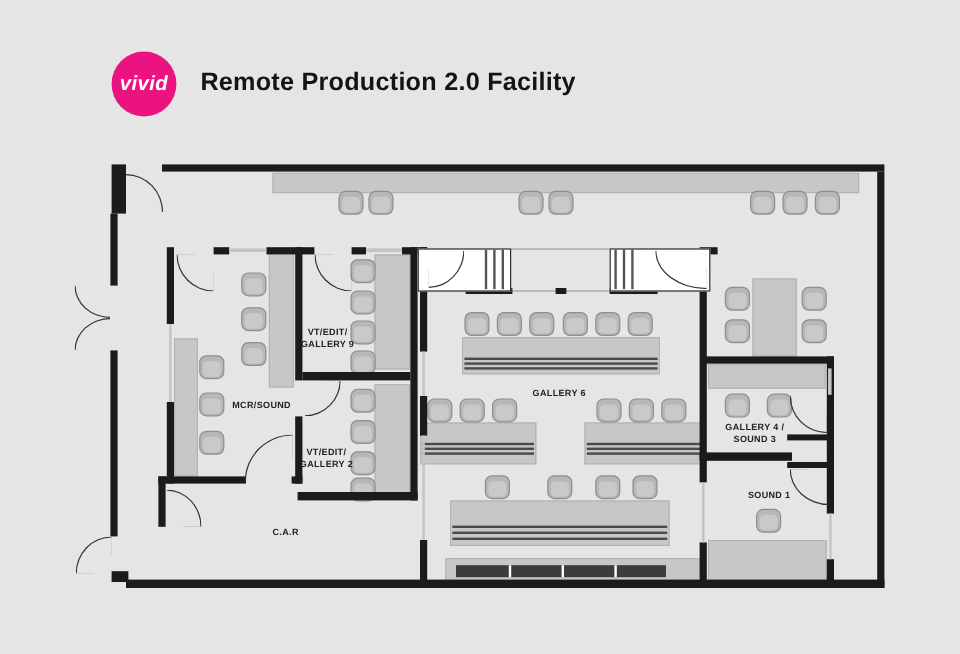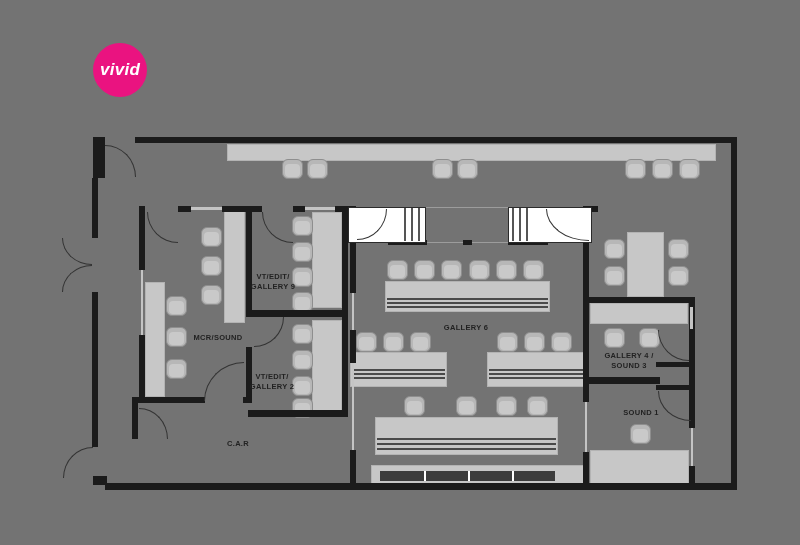--- a/index.html
+++ b/index.html
@@ -1,17 +1,17 @@
 <!DOCTYPE html>
 <html><head>
 <meta charset="utf-8">
 <style>
   html,body{margin:0;padding:0;background:#fff;width:800px;height:545px;overflow:hidden;
     font-family:"Liberation Sans",sans-serif;}
-  #stage{position:relative;width:800px;height:545px;background:#737373;}
+  #stage{position:relative;width:800px;height:545px;background:#e5e5e5;}
   
   #logo{position:absolute;left:93px;top:43px;width:54px;height:54px;border-radius:50%;
     display:flex;align-items:center;justify-content:center;}
   #logo span{color:#fff;font-style:italic;font-weight:bold;font-size:17px;letter-spacing:.3px;}
   #title{position:absolute;left:167px;top:57px;font-size:21px;font-weight:700;color:#141414;letter-spacing:.2px;}
   
   #plan{position:absolute;inset:0;}
   .abs{position:absolute;box-sizing:border-box;}
   .wall{background:#1b1b1b;}
   .win{background:#c4c4c4;}
@@ -31,20 +31,21 @@
   .rlabel{transform:translate(-50%,-50%);font-size:7.5px;font-weight:bold;color:#222;
     letter-spacing:.3px;text-align:center;line-height:1.3;white-space:nowrap;}
 </style>
 </head>
 <body>
 
 <div id="stage">
   <div id="logo" style="background: rgb(234, 19, 128);">
     <span>vivid</span>
   </div>
+  <div id="title">Remote Production 2.0 Facility</div>
   <div id="plan">
       <div class="abs glass" style="left: 356px; top: 207px; width: 233px; height: 1px;"></div>
       <div class="abs glass" style="left: 356px; top: 242px; width: 227px; height: 1px;"></div>
       <div class="abs desk" style="left: 227px; top: 144px; width: 489px; height: 17px;"></div>
       <div class="abs desk" style="left: 627px; top: 232px; width: 37px; height: 65px;"></div>
       <div class="abs desk" style="left: 224px; top: 210px; width: 21px; height: 113px;"></div>
       <div class="abs desk" style="left: 145px; top: 282px; width: 20px; height: 115px;"></div>
       <div class="abs desk" style="left: 312px; top: 212px; width: 30px; height: 96px;"></div>
       <div class="abs desk" style="left: 312px; top: 320px; width: 30px; height: 92px;"></div>
       <div class="abs desk" style="left: 385px; top: 281px; width: 165px; height: 31px;"></div>

